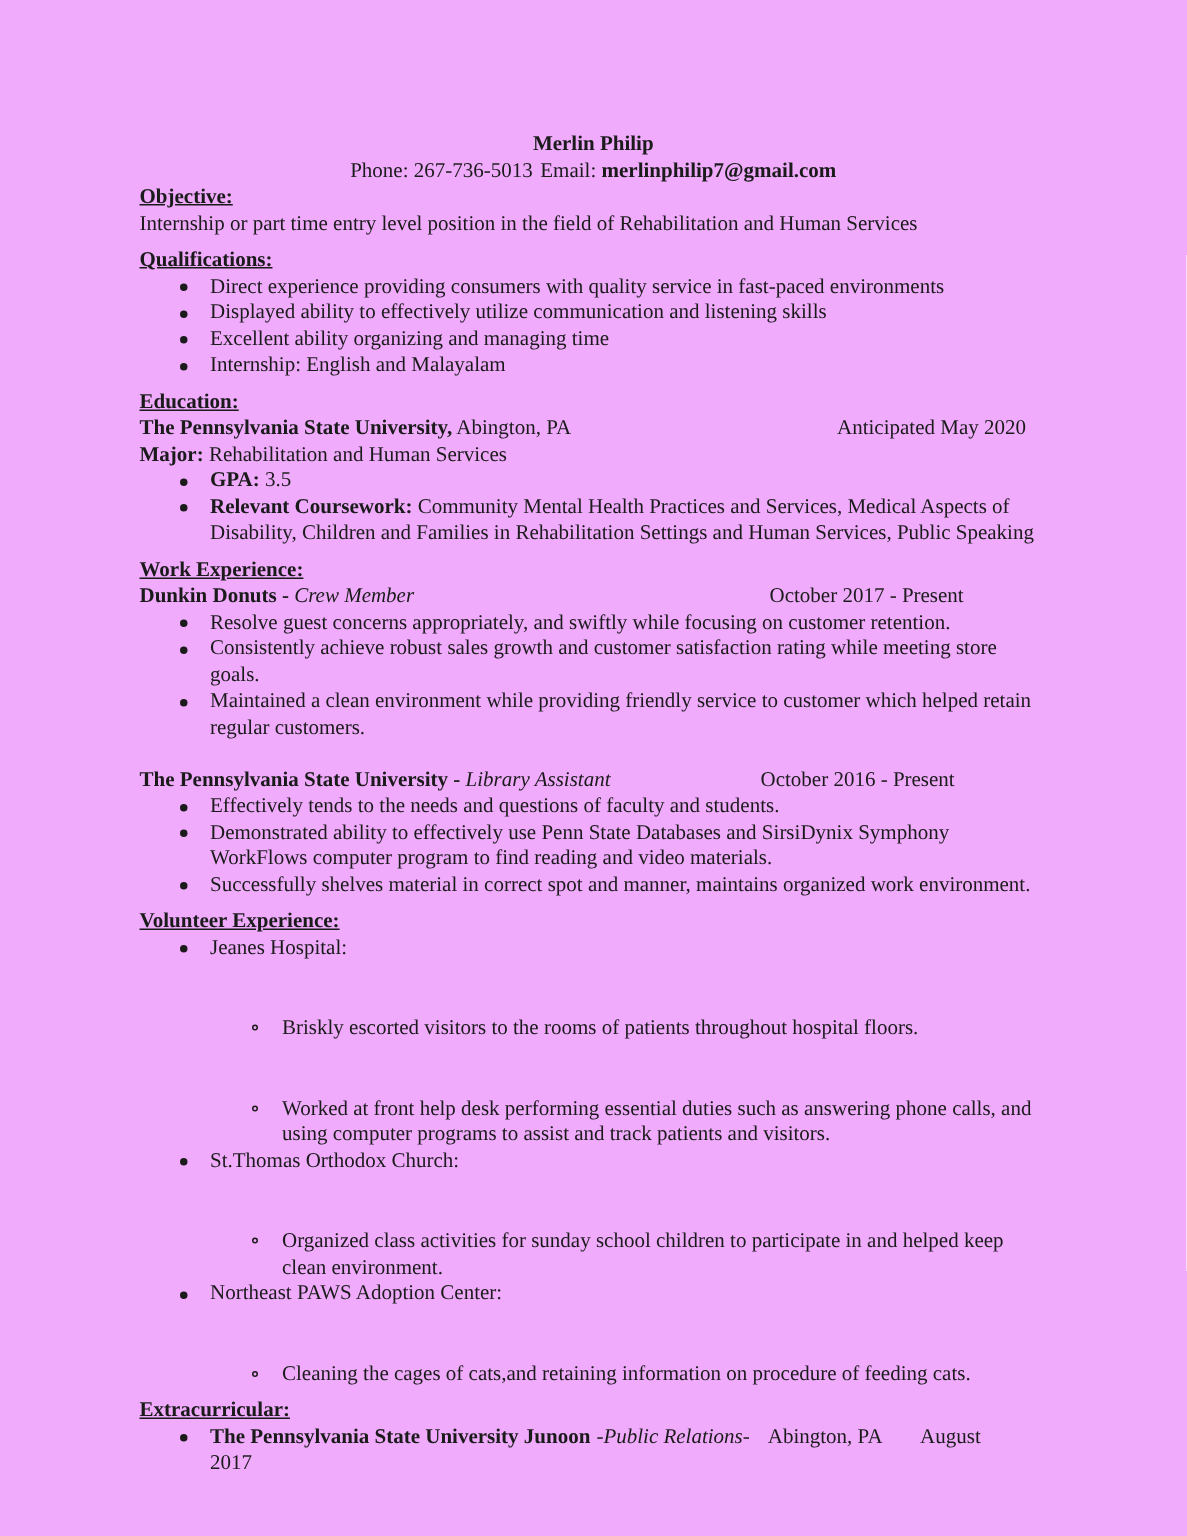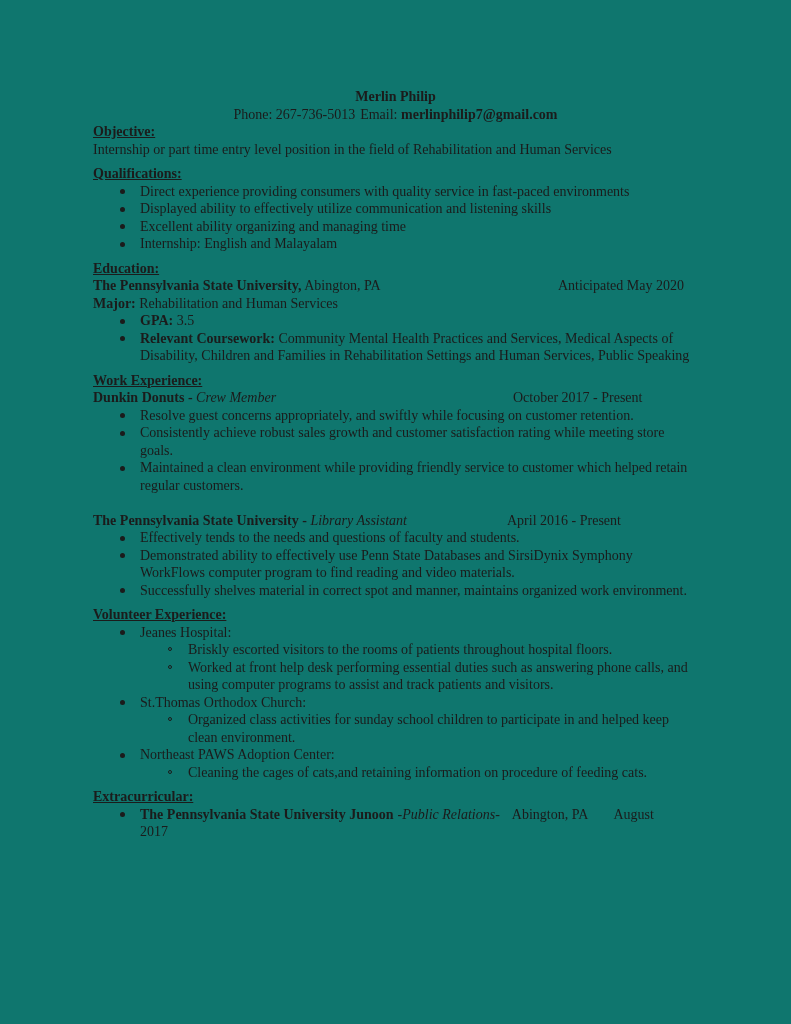--- a/index.html
+++ b/index.html
@@ -1,20 +1,20 @@
 <!DOCTYPE html>
 <html><head>
 <meta charset="utf-8">
 <style>
   * { box-sizing: border-box; }
   html, body { margin: 0; padding: 0; background: #ffffff; }
   .page {
     width: 791px;
     height: 1024px;
-    background: #0f766e;
+    background: #f0abfc;
     color: #1b1b1b;
     font-family: "Liberation Serif", "DejaVu Serif", serif;
     font-size: 14px;
     line-height: 17.5px;
     padding: 88px 93px 0 93px;
     position: relative;
     overflow: hidden;
   }
   .center { text-align: center; }
   .b { font-weight: bold; }
@@ -29,21 +29,21 @@
   .date { position: absolute; top: 0; white-space: nowrap; }
   .date-edu { left: 465px; }
   .date-j1 { left: 420px; text-align: right; }
   .date-j2 { left: 414px; }
   .b1 { position: relative; padding-left: 47px; }
   .b1 > .dot {
     position: absolute; left: 27px; top: 6.5px;
     width: 5px; height: 5px; border-radius: 50%;
     background: #1b1b1b;
   }
-  .b2 { position: relative; padding-left: 95px; }
+  .b2 { position: relative; padding-left: 95px; margin-top: 36px; }
   .b2 > .circ {
     position: absolute; left: 75px; top: 6px;
     width: 4px; height: 4px; border-radius: 50%;
     border: 1px solid #1b1b1b; background: transparent;
   }
   .job + .job { margin-top: 17.5px; }
   .sp-a { margin-left: 4px; text-align: right; }
   .sp-b { margin-left: 12px; }
   .sp-c { margin-left: 25px; }
   .email-label { margin-left: 5px; }
@@ -83,21 +83,21 @@
     <div class="heading">Work Experience:</div>
 
     <div class="job">
       <div class="rel"><span class="b">Dunkin Donuts -</span><span class="i"> Crew Member</span><span class="date date-j1">October 2017 - Present</span></div>
       <div class="b1"><span class="dot"></span><span>Resolve guest concerns appropriately, and swiftly while focusing on customer retention.</span></div>
       <div class="b1"><span class="dot"></span><span>Consistently achieve robust sales growth and customer satisfaction rating while meeting store goals.</span></div>
       <div class="b1"><span class="dot"></span><span>Maintained a clean environment while providing friendly service to customer which helped retain regular customers.</span></div>
     </div>
 
     <div class="job">
-      <div class="rel"><span class="b">The Pennsylvania State University -</span><span class="i"> Library Assistant</span><span class="date date-j2">April 2016 - Present</span></div>
+      <div class="rel"><span class="b">The Pennsylvania State University -</span><span class="i"> Library Assistant</span><span class="date date-j2">October 2016 - Present</span></div>
       <div class="b1"><span class="dot"></span><span>Effectively tends to the needs and questions of faculty and students.</span></div>
       <div class="b1"><span class="dot"></span><span>Demonstrated ability to effectively use Penn State Databases and SirsiDynix Symphony WorkFlows computer program to find reading and video materials.</span></div>
       <div class="b1"><span class="dot"></span><span>Successfully shelves material in correct spot and manner, maintains organized work environment.</span></div>
     </div>
   </div>
 
   <div>
     <div class="heading">Volunteer Experience:</div>
 
     <div>

